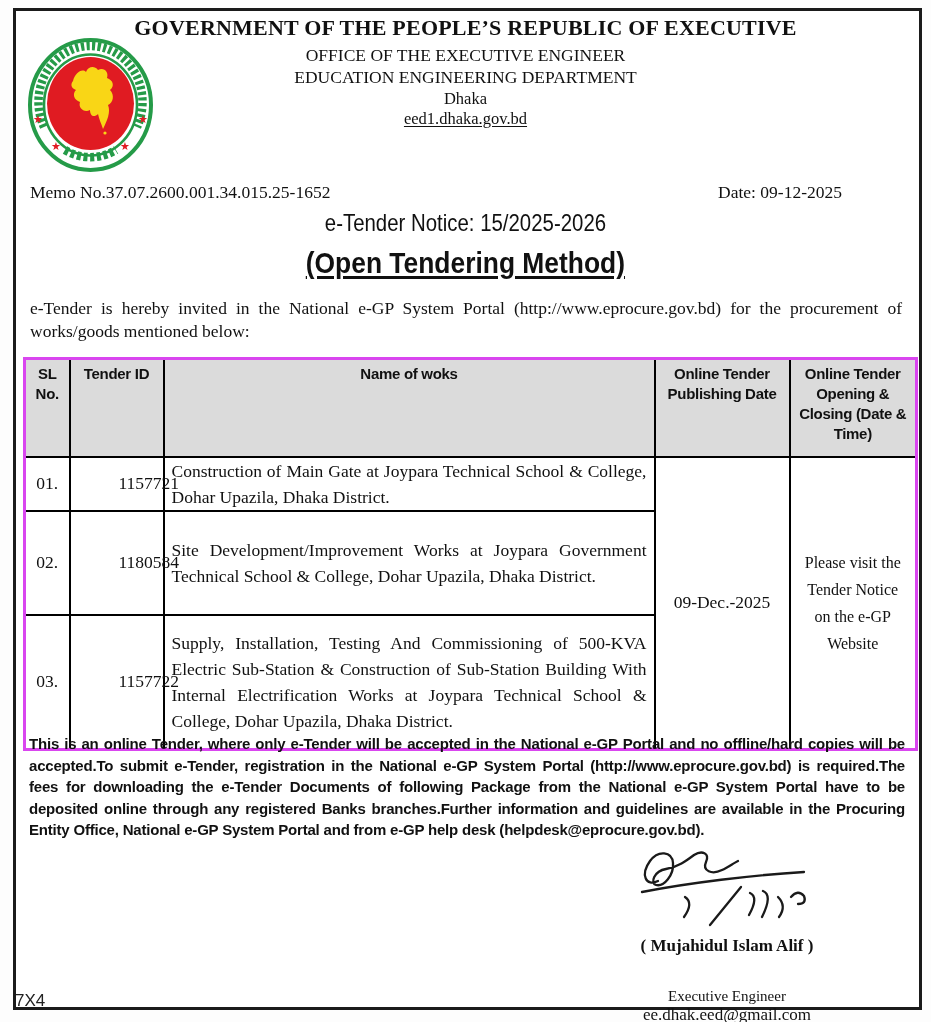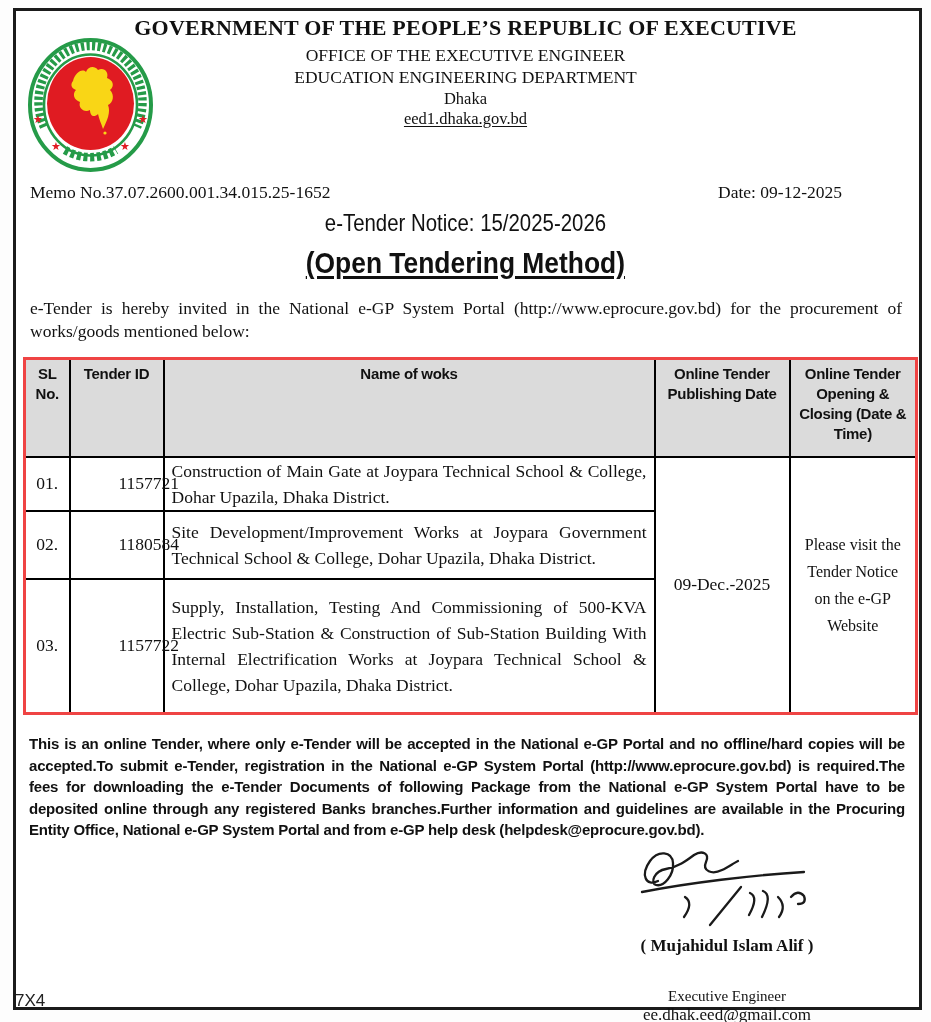--- a/index.html
+++ b/index.html
@@ -28,31 +28,31 @@
   .notice-title { top:209px; font-family:"Liberation Sans", sans-serif; font-size:24px; font-weight:500; }
   .method-title { top:246px; font-family:"Liberation Sans", sans-serif; font-size:30px; font-weight:bold; }
   .method-title .condense { transform:scaleX(0.88); text-decoration:underline; text-decoration-thickness:2.5px; text-underline-offset:3px; }
 
   .intro { top:297px; left:30px; width:872px; font-size:17.5px; line-height:23px;
            text-align:justify; }
 
   table.tender { position:absolute; top:357px; left:23px; width:892px;
                  border-collapse:collapse; table-layout:fixed; }
   table.tender th, table.tender td { border:2px solid #000; }
-  table.tender { border:3px solid #ef4444; }
+  table.tender { border:3px solid #d946ef; }
   th { background:#dbdbdb; font-family:"Liberation Sans", sans-serif; font-weight:bold;
        font-size:15px; line-height:20px; vertical-align:top; padding-top:4px;
        letter-spacing:-0.3px; height:98px; }
   td { font-size:17.5px; }
   .c-sl   { text-align:center; vertical-align:middle; }
   .c-id   { text-align:right; vertical-align:middle;padding-left:48px; }
   .c-name { text-align:justify; padding:0 7px; line-height:26px; vertical-align:middle; }
   .c-pub  { text-align:center; vertical-align:middle; }
   .c-open { text-align:center; vertical-align:middle; font-size:16px; line-height:27px; padding:12px 8px; }
-  tr.r1 { height:52px; } tr.r2 { height:68px;margin-top:30px; } tr.r3 { height:135px; }
+  tr.r1 { height:52px; } tr.r2 { height:104px;margin-top:30px; } tr.r3 { height:135px; }
 
   .terms { top:733px; left:29px; width:876px; font-family:"Liberation Sans", sans-serif;
            font-size:15px; line-height:21.6px; letter-spacing:-0.2px; text-align:justify;font-weight:bold; }
 
   .sig-svg  { left:628px; top:845px; width:190px; height:90px; }
   .sig-block{ left:586px; top:936px; width:282px; text-align:center; }
   .sig-name { font-size:17px; font-weight:bold; line-height:20px; }
   .sig-title{ font-size:15px; line-height:18px;margin-top:31px; }
   .sig-mail { font-size:17px; line-height:20px; }
 

